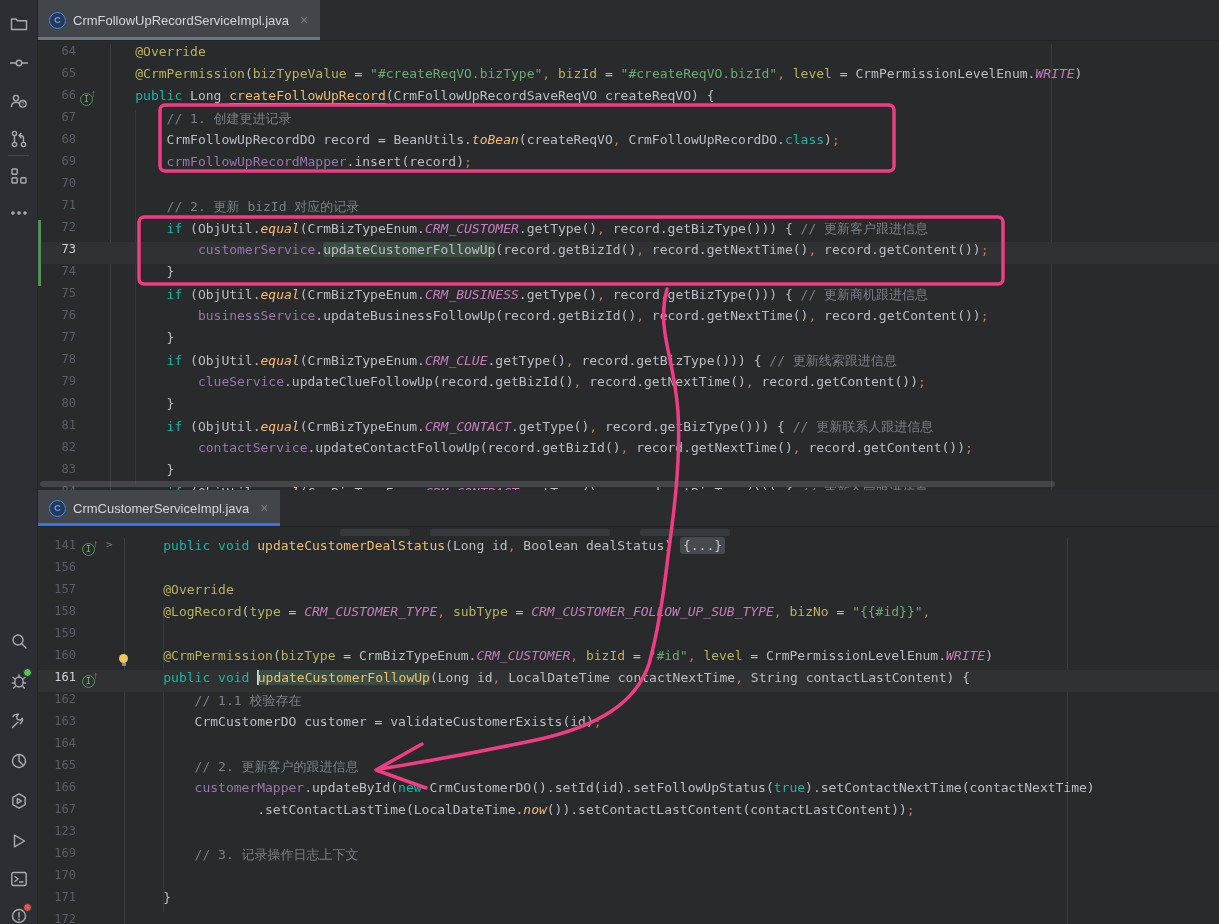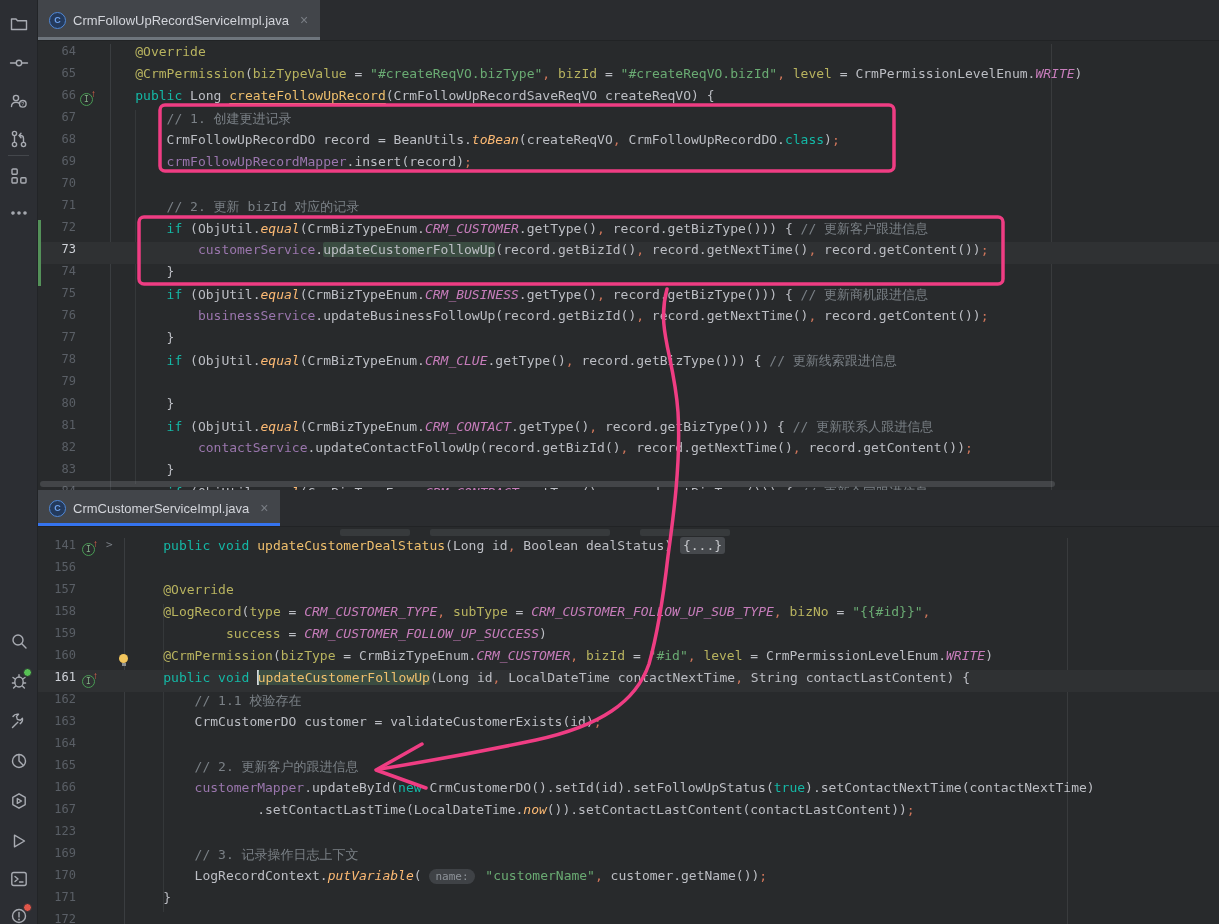--- a/index.html
+++ b/index.html
@@ -145,20 +145,21 @@
         <div class="row" style="top: 330px;">
           <span class="num">77</span>
           <span class="code" style="left: 67px; padding-left: 62.608px;"><span class="tk d">}</span></span>
         </div>
         <div class="row" style="top: 352px;">
           <span class="num">78</span>
           <span class="code" style="left: 67px; padding-left: 62.608px;"><span class="tk k">if</span><span class="tk d"> (ObjUtil.</span><span class="tk sm">equal</span><span class="tk d">(CrmBizTypeEnum.</span><span class="tk cn">CRM_CLUE</span><span class="tk d">.getType()</span><span class="tk p">,</span><span class="tk d"> record.getBizType())) { </span><span class="tk c">// 更新线索跟进信息</span></span>
         </div>
         <div class="row" style="top: 374px;">
           <span class="num">79</span>
+          <span class="code" style="left: 67px; padding-left: 93.912px;"><span class="tk f">clueService</span><span class="tk d">.updateClueFollowUp(record.getBizId()</span><span class="tk p">,</span><span class="tk d"> record.getNextTime()</span><span class="tk p">,</span><span class="tk d"> record.getContent())</span><span class="tk p">;</span></span>
         </div>
         <div class="row" style="top: 396px;">
           <span class="num">80</span>
           <span class="code" style="left: 67px; padding-left: 62.608px;"><span class="tk d">}</span></span>
         </div>
         <div class="row" style="top: 418px;">
           <span class="num">81</span>
           <span class="code" style="left: 67px; padding-left: 62.608px;"><span class="tk k">if</span><span class="tk d"> (ObjUtil.</span><span class="tk sm">equal</span><span class="tk d">(CrmBizTypeEnum.</span><span class="tk cn">CRM_CONTACT</span><span class="tk d">.getType()</span><span class="tk p">,</span><span class="tk d"> record.getBizType())) { </span><span class="tk c">// 更新联系人跟进信息</span></span>
         </div>
         <div class="row" style="top: 440px;">
@@ -209,21 +210,20 @@
         <div class="row" style="top: 92px;">
           <span class="num">157</span>
           <span class="code" style="left: 95px; padding-left: 31.304px;"><span class="tk a">@Override</span></span>
         </div>
         <div class="row" style="top: 114px;">
           <span class="num">158</span>
           <span class="code" style="left: 95px; padding-left: 31.304px;"><span class="tk a">@LogRecord</span><span class="tk d">(</span><span class="tk at">type</span><span class="tk d"> = </span><span class="tk cn">CRM_CUSTOMER_TYPE</span><span class="tk p">,</span><span class="tk d"> </span><span class="tk at">subType</span><span class="tk d"> = </span><span class="tk cn">CRM_CUSTOMER_FOLLOW_UP_SUB_TYPE</span><span class="tk p">,</span><span class="tk d"> </span><span class="tk at">bizNo</span><span class="tk d"> = </span><span class="tk s">"{{#id}}"</span><span class="tk p">,</span></span>
         </div>
         <div class="row" style="top: 136px;">
           <span class="num">159</span>
-          <span class="code" style="left: 95px; padding-left: 93.912px;"><span class="tk at">success</span><span class="tk d"> = </span><span class="tk cn">CRM_CUSTOMER_FOLLOW_UP_SUCCESS</span><span class="tk d">)</span></span>
         </div>
         <div class="row" style="top: 158px;">
           <span class="num">160</span>
           <span class="bulb" style="left: 82px;"></span>
           <span class="code" style="left: 95px; padding-left: 31.304px;"><span class="tk a">@CrmPermission</span><span class="tk d">(</span><span class="tk at">bizType</span><span class="tk d"> = CrmBizTypeEnum.</span><span class="tk cn">CRM_CUSTOMER</span><span class="tk p">,</span><span class="tk d"> </span><span class="tk at">bizId</span><span class="tk d"> = </span><span class="tk s">"#id"</span><span class="tk p">,</span><span class="tk d"> </span><span class="tk at">level</span><span class="tk d"> = CrmPermissionLevelEnum.</span><span class="tk cn">WRITE</span><span class="tk d">)</span></span>
         </div>
         <div class="row cur" style="top: 180px;">
           <span class="num">161</span>
           <span class="ovr" style="left: 45px;">
             <span class="ovr-c">I</span>
@@ -258,21 +258,20 @@
         <div class="row" style="top: 334px;">
           <span class="num">123</span>
           <span class="code" style="left: 95px; padding-left: 0px;"></span>
         </div>
         <div class="row" style="top: 356px;">
           <span class="num">169</span>
           <span class="code" style="left: 95px; padding-left: 62.608px;"><span class="tk c">// 3. 记录操作日志上下文</span></span>
         </div>
         <div class="row" style="top: 378px;">
           <span class="num">170</span>
-          <span class="code" style="left: 95px; padding-left: 62.608px;"><span class="tk d">LogRecordContext.</span><span class="tk sm">putVariable</span><span class="tk d">( </span><span class="tk h">name:</span><span class="tk d"> </span><span class="tk s">"customerName"</span><span class="tk p">,</span><span class="tk d"> customer.getName())</span><span class="tk p">;</span></span>
         </div>
         <div class="row" style="top: 400px;">
           <span class="num">171</span>
           <span class="code" style="left: 95px; padding-left: 31.304px;"><span class="tk d">}</span></span>
         </div>
         <div class="row" style="top: 422px;">
           <span class="num">172</span>
           <span class="code" style="left: 95px; padding-left: 0px;"></span>
         </div>
       </div>

